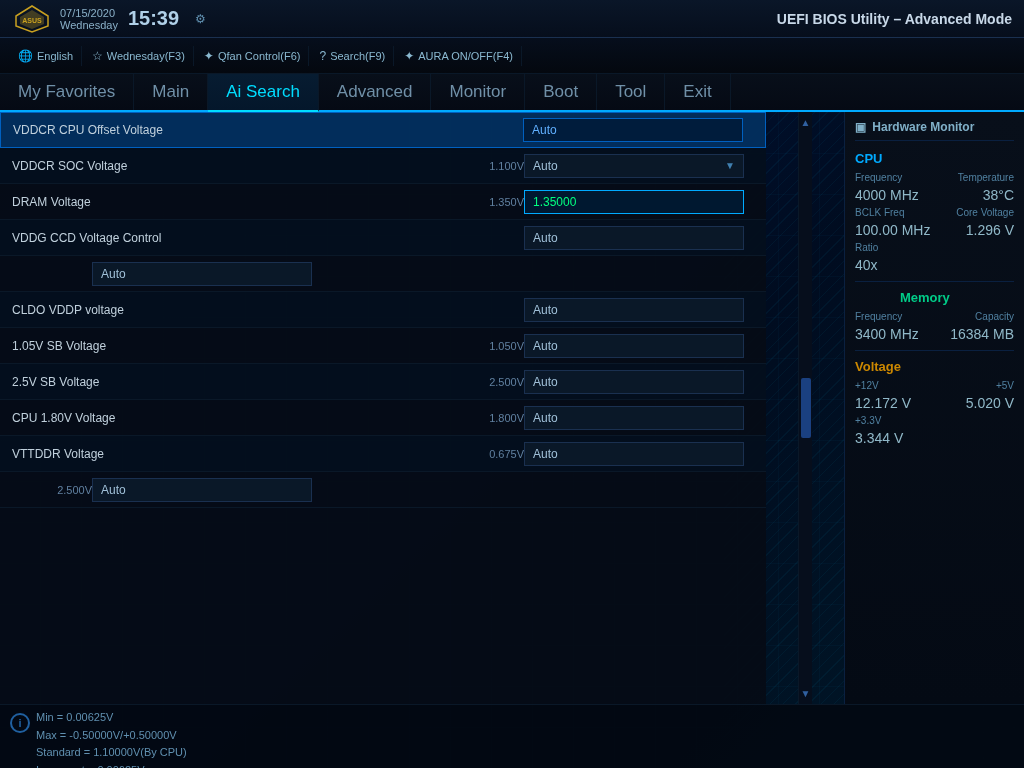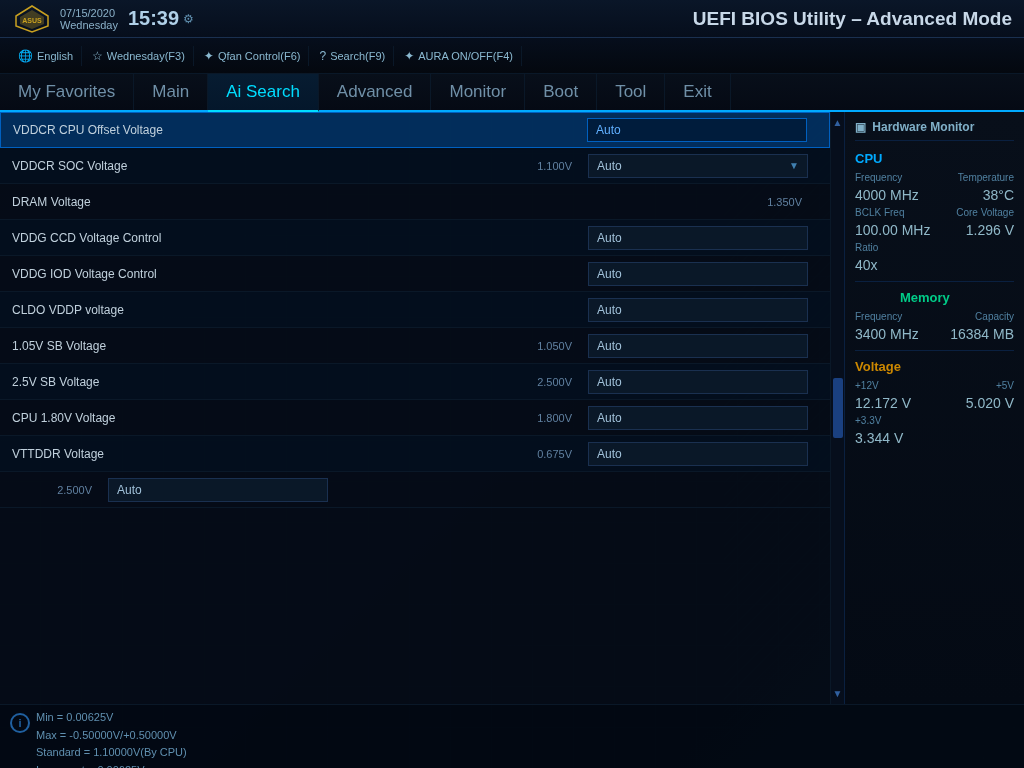--- a/index.html
+++ b/index.html
@@ -75,21 +75,21 @@
     }
     .datetime {
       color: #8ab0c8;
       font-size: 11px;
       margin-right: 10px;
     }
     .time-big {
       font-size: 20px;
       color: #b0d0e8;
       font-weight: bold;
-      margin-right: 4px;
+      margin-right: 16px;
     }
     .gear-icon {
       color: #6090b0;
       font-size: 12px;
       margin-right: 12px;
       cursor: pointer;
     }
     .toolbar-btn {
       display: flex;
       align-items: center;
@@ -129,20 +129,21 @@
       margin-bottom: -2px;
       background: rgba(0,150,255,0.1);
     }
 
     
     .main-layout {
       display: flex;
       position: relative;
       z-index: 5;
       height: calc(768px - 38px - 36px - 38px - 36px - 28px);
+      gap: 32px;
     }
 
     
     .content {
       flex: 1;
       background: rgba(5, 12, 22, 0.95);
       overflow: hidden;
     }
     .settings-row {
       display: flex;
@@ -159,21 +160,21 @@
     .row-label {
       flex: 1;
       color: #c0d0dc;
       font-size: 12px;
     }
     .row-default {
       width: 80px;
       color: #6080a0;
       font-size: 11px;
       text-align: right;
-      margin-right: 16px;
+      margin-right: 0;
     }
     .row-value {
       width: 230px;
     }
     .dropdown {
       width: 220px;
       background: #0a1828;
       border: 1px solid #1a3050;
       color: #a0c0d8;
       font-size: 12px;
@@ -314,21 +315,21 @@
     <text x="20" y="19" text-anchor="middle" fill="#c8a020" font-size="7" font-weight="bold">ASUS</text>
   </svg>
   <div class="datetime">
     <span>07/15/2020</span>
     <br>
     <span>Wednesday</span>
   </div>
   <span class="time-big">15:39</span>
   <span class="gear-icon">⚙</span>
   <span style="flex:1"></span>
-  <span style="color:#c8d8e8;font-size:19px;font-weight:600;">UEFI BIOS Utility – Advanced Mode</span>
+  <span style="color:#c8d8e8;font-size:14px;font-weight:600;">UEFI BIOS Utility – Advanced Mode</span>
 </div>
 
 <div class="toolbar">
   <div class="toolbar-btn">
     <span class="icon">🌐</span>
     <span>English</span>
   </div>
   <div class="toolbar-btn">
     <span class="icon">☆</span>
     <span>Wednesday(F3)</span>
@@ -374,32 +375,34 @@
       <div class="row-value">
         <div class="dropdown">
           <span>Auto</span>
           <span class="dropdown-arrow">▼</span>
         </div>
       </div>
     </div>
     <div class="settings-row">
       <span class="row-label">DRAM Voltage</span>
       <span class="row-default">1.350V</span>
+      <div class="row-value">
+        <div class="input-field active-input">1.35000</div>
+      </div>
     </div>
     <div class="settings-row">
       <span class="row-label">VDDG CCD Voltage Control</span>
       <span class="row-default"></span>
       <div class="row-value">
         <div class="dropdown">
           <span>Auto</span>
         </div>
       </div>
     </div>
     <div class="settings-row">
-      <span class="row-label">VDDG IOD Voltage Control</span>
       <span class="row-default"></span>
       <div class="row-value">
         <div class="dropdown">
           <span>Auto</span>
         </div>
       </div>
     </div>
     <div class="settings-row">
       <span class="row-label">CLDO VDDP voltage</span>
       <span class="row-default"></span>

